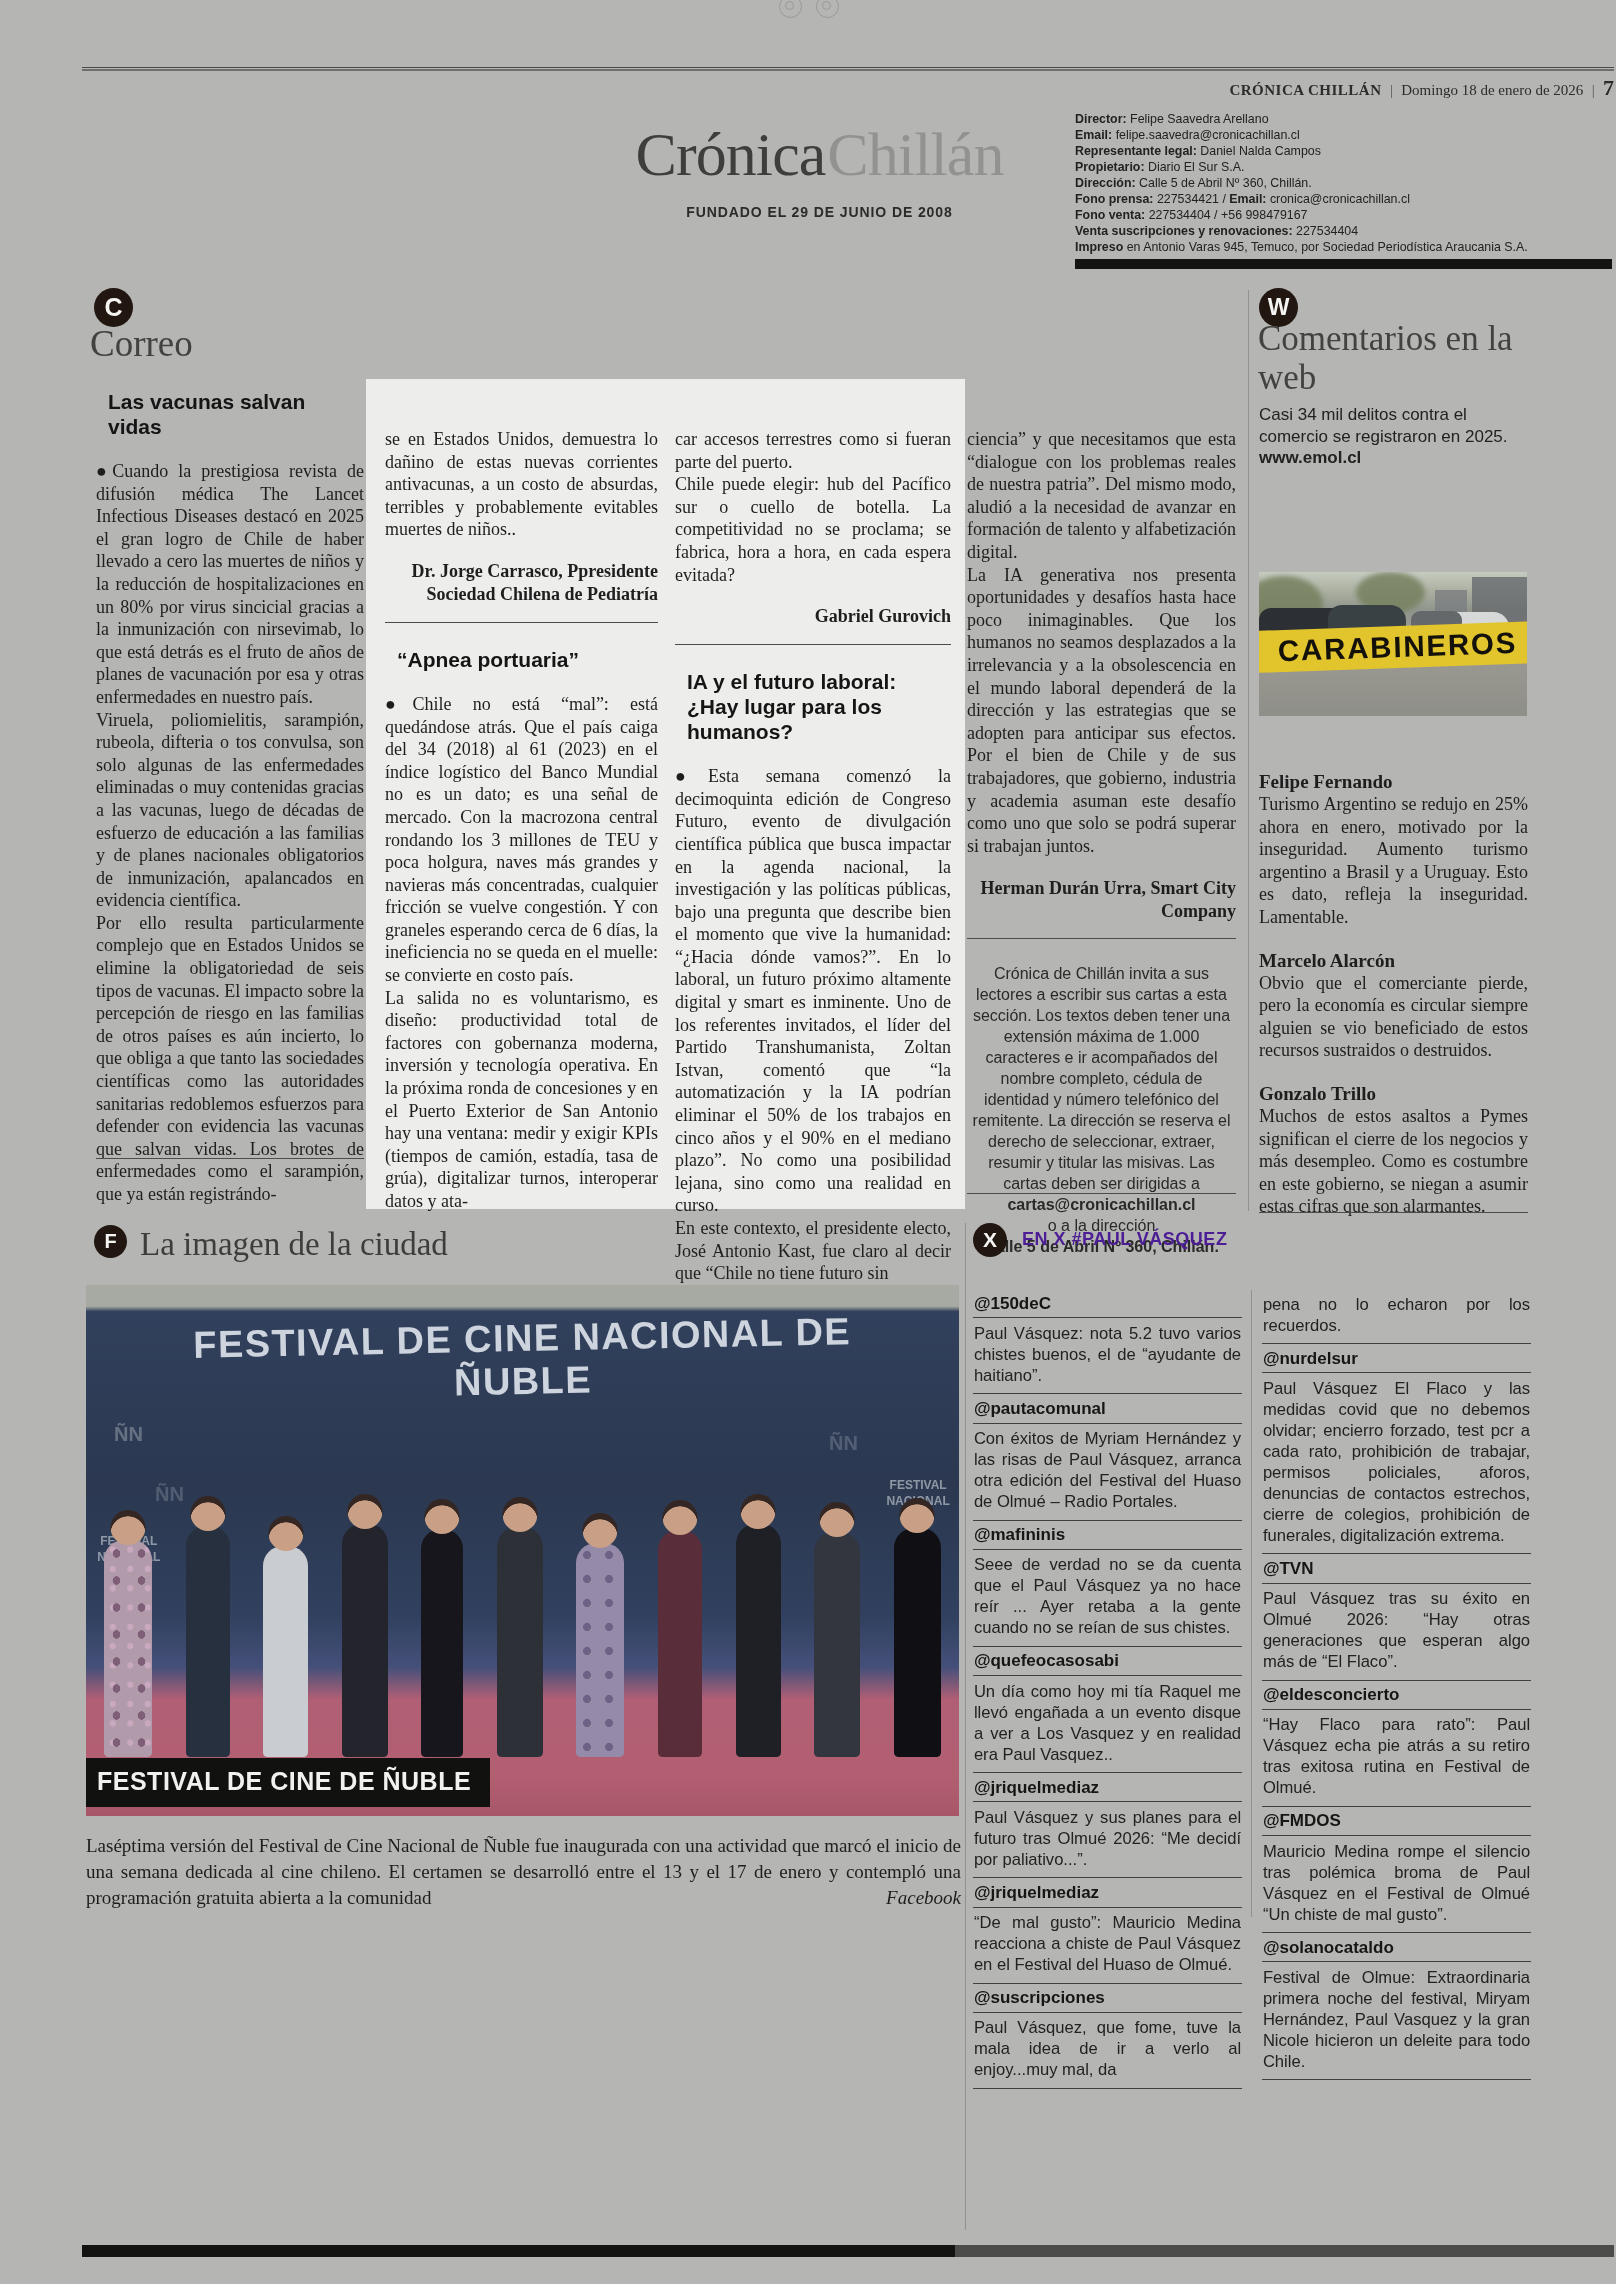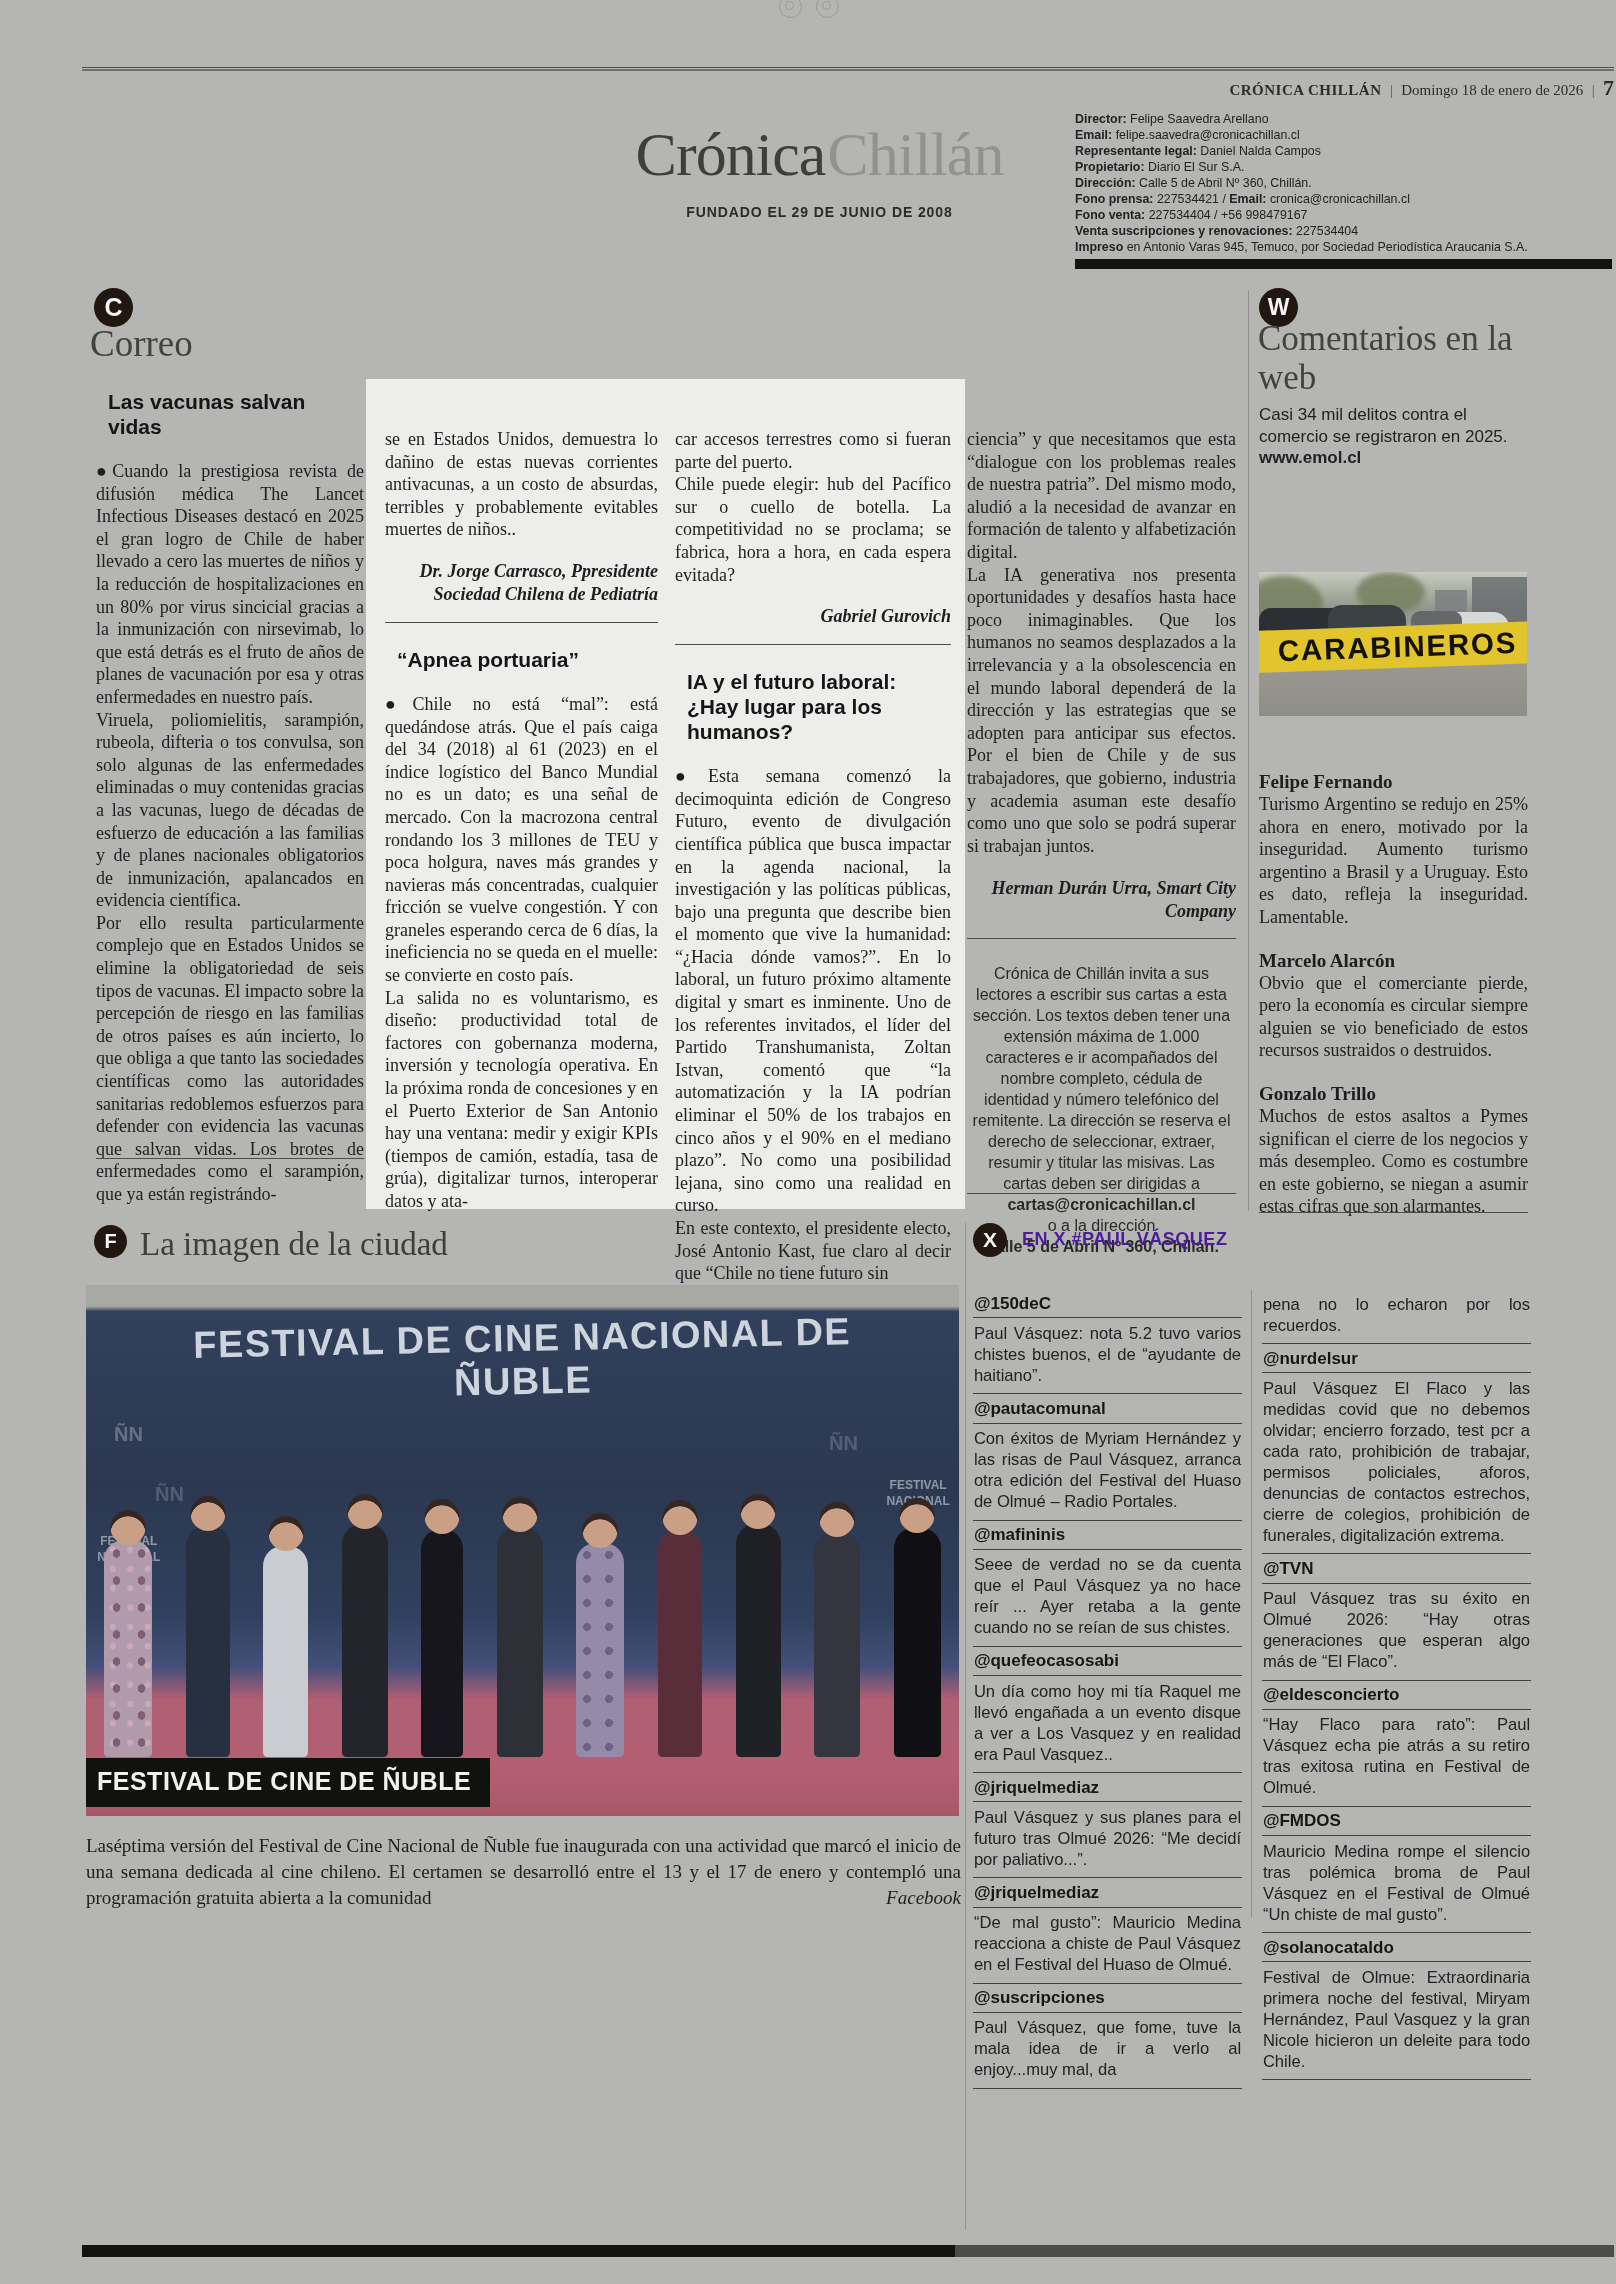--- a/index.html
+++ b/index.html
@@ -35,21 +35,21 @@
          display:flex;align-items:center;justify-content:center;}
   .sec-title{position:absolute;color:#424240;}
   .vrule{position:absolute;width:1.4px;background:#91918f;}
   .hline{position:absolute;height:1.4px;background:#4c4c4a;}
   
   .white-box{position:absolute;left:366px;top:379px;width:599px;height:830px;background:#ededeb;}
   .lcol{position:absolute;font-size:18px;line-height:22.6px;text-align:justify;}
   .lcol p{margin:0;}
   .letter-title{font-family:"Liberation Sans",sans-serif;font-weight:bold;font-size:21px;
                 line-height:25px;color:#151515;text-align:left;margin:0 0 21px 12px;}
-  .sig{font-weight:bold;font-style:italic;text-align:right;margin:19.3px 0 15.7px 0;line-height:23px;}
+  .sig{font-weight:bold;text-align:right;margin:19.3px 0 15.7px 0;line-height:23px;}
   .letter-rule{border:none;border-top:1.4px solid #4c4c4a;margin:0 0 24px 0;}
   .note{font-family:Liberation Sans, sans-serif;font-size:16px;line-height:21px;
         color:#2a2a28;text-align:center;}
   .note .strong{font-weight:bold;}
   
   .web-title{font-size:35px;line-height:39px;}
   .web-intro{position:absolute;left:1259px;top:404px;width:272px;
              font-family:"Liberation Sans",sans-serif;font-size:17px;line-height:21.7px;color:#222;}
   .web-intro .link{font-weight:bold;}
   .carab-photo{position:absolute;left:1259px;top:572px;width:268px;height:144px;overflow:hidden;

